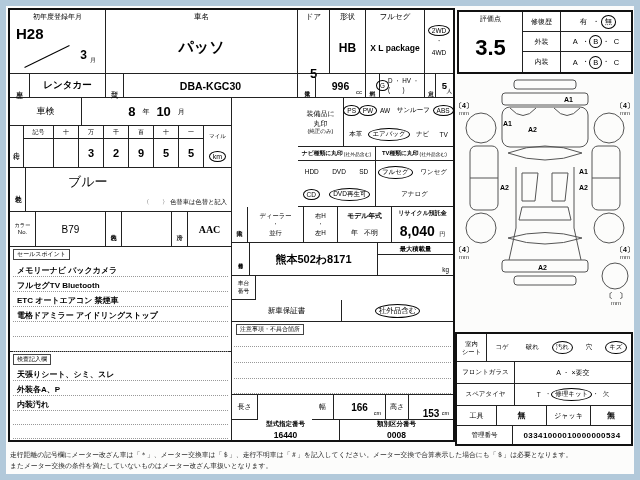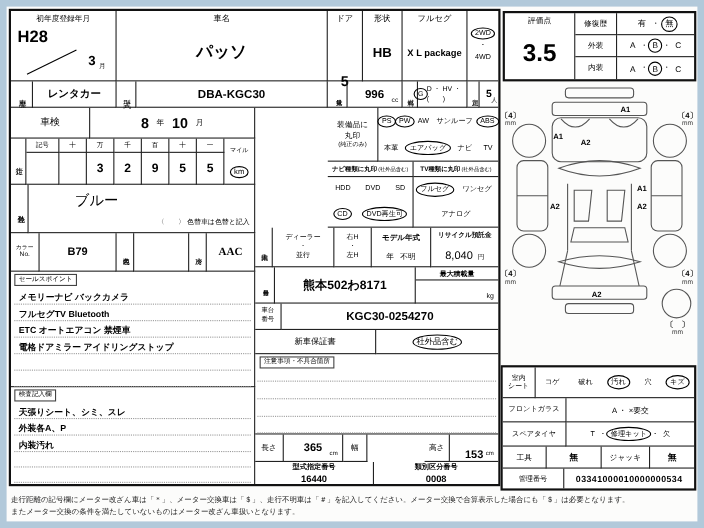--- a/index.html
+++ b/index.html
@@ -184,21 +184,21 @@
       <span class="c" style="right:4px; bottom:4px; font-size:6.3px;">
         <span>〈　　〉</span>
         <span>色替車は色替と記入</span>
       </span>
     </div>
 
     <div class="c br bb col" style="left:0; top:202px; width:26px; height:35px; justify-content:center; line-height:1.2;">
       <span style="font-size:5.3px;">カラー</span>
       <span style="font-size:6px;">No.</span>
     </div>
-    <div class="c br bb flexc" style="left:26px; top:202px; width:70px; height:35px; font-size:10px; font-weight:bold;">B79</div>
+    <div class="c br bb flexc" style="left:26px; top:202px; width:70px; height:35px; font-size:10px; font-weight:normal;">B79</div>
     <div class="c br bb flexc" style="left:96px; top:202px; width:16px; height:35px;">
       <span class="vtext" style="font-size:6.3px; letter-spacing:0;">内装色</span>
     </div>
     <div class="c br bb flexc" style="left:112px; top:202px; width:50px; height:35px; font-size:9px;"></div>
     <div class="c br bb flexc" style="left:162px; top:202px; width:16px; height:35px;">
       <span class="vtext" style="font-size:6.3px; letter-spacing:0;">冷房</span>
     </div>
     <div class="c br bb flexc" style="left:178px; top:202px; width:44px; height:35px; font-size:10px; font-weight:bold;font-family:Liberation Serif, serif;">AAC</div>
 
     <div class="c br bb flexc" style="left:222px; top:197px; width:16px; height:36px;">
@@ -217,21 +217,21 @@
     <div class="c br bb col" style="left:328px; top:197px; width:54px; height:36px; justify-content:space-around;">
       <span style="font-size:6.8px; font-weight:bold;">モデル年式</span>
       <span style="font-size:7px;">
         <span>年</span>&nbsp;&nbsp;
         <span>不明</span>
       </span>
     </div>
     <div class="c bb col" style="left:382px; top:197px; width:61px; height:36px; justify-content:space-around;">
       <span style="font-size:6px; font-weight:bold;">リサイクル預託金</span>
       <span>
-        <span style="font-size:10px; font-weight:normal;">8,040</span>
+        <span style="font-size:14px; font-weight:bold;">8,040</span>
         <span style="font-size:6px;">円</span>
       </span>
     </div>
 
     <div class="c br bb" style="left:0; top:237px; width:222px; height:105px;">
       <span class="tabbox c" style="left:3px; top:2px;">セールスポイント</span>
       <div class="saleline dotl" style="top:14px; height:15px;">メモリーナビ バックカメラ</div>
       <div class="saleline dotl" style="top:29px; height:15px;">フルセグTV Bluetooth</div>
       <div class="saleline dotl" style="top:44px; height:15px;">ETC オートエアコン 禁煙車</div>
       <div class="saleline dotl" style="top:59px; height:15px;">電格ドアミラー アイドリングストップ</div>
@@ -244,21 +244,20 @@
     </div>
     <div class="c br bb flexc" style="left:240px; top:233px; width:128px; height:33px; font-size:11px; font-weight:bold;">熊本502わ8171</div>
     <div class="c bb" style="left:368px; top:233px; width:75px; height:33px;">
       <span style="display:block; text-align:center; font-size:6.3px; font-weight:bold; padding-top:2px; border-bottom:1px solid #222;">最大積載量</span>
       <span class="c" style="right:4px; bottom:2px; font-size:6.3px;">kg</span>
     </div>
 
     <div class="c br bb flexc" style="left:222px; top:266px; width:24px; height:24px;">
       <span style="font-size:5.8px; width:13px; word-break:break-all; text-align:center; line-height:1.25;">車台番号</span>
     </div>
-    <div class="c bb flexc" style="left:246px; top:266px; width:197px; height:24px; font-size:10.5px; font-weight:bold;">KGC30-0254270</div>
 
     <div class="c br bb flexc" style="left:222px; top:290px; width:110px; height:22px; font-size:7.5px;">新車保証書</div>
     <div class="c bb flexc" style="left:332px; top:290px; width:111px; height:22px; font-size:7.5px;">
       <span class="circled">社外品含む</span>
     </div>
 
     <div class="c bb" style="left:222px; top:312px; width:221px; height:73px;">
       <span class="tabbox c" style="left:4px; top:2px;">注意事項・不具合箇所</span>
       <div class="c dotl" style="left:2px; right:2px; top:24px; height:1px;"></div>
       <div class="c dotl" style="left:2px; right:2px; top:40px; height:1px;"></div>
@@ -269,25 +268,25 @@
     <div class="c br" style="left:0; top:342px; width:222px; height:88px;">
       <span class="tabbox c" style="left:3px; top:2px;">検査記入欄</span>
       <div class="saleline dotl" style="top:28px; height:15px;">外装各A、P</div>
       <div class="saleline dotl" style="top:13px; height:15px;">天張りシート、シミ、スレ</div>
       <div class="saleline dotl" style="top:43px; height:15px;">内装汚れ</div>
       <div class="saleline dotl" style="top:58px; height:14px;"></div>
       <div class="saleline dotl" style="top:72px; height:14px;"></div>
     </div>
 
     <div class="c br bb flexc" style="left:222px; top:385px; width:26px; height:25px; font-size:7px;">長さ</div>
-    <div class="c br bb flexc" style="left:248px; top:385px; width:54px; height:25px;">
-      <span style="font-size:10px; font-weight:bold;">365</span>
+    <div class="c br bb flexc" style="left:302px; top:385px; width:22px; height:25px; font-size:7px;">幅</div>
+    <div class="c br bb flexc" style="left:324px; top:385px; width:52px; height:25px;">
+      <span style="font-size:10px; font-weight:bold;">166</span>
       <span class="c" style="right:4px; bottom:3px; font-size:5.5px;">cm</span>
     </div>
-    <div class="c br bb flexc" style="left:302px; top:385px; width:22px; height:25px; font-size:7px;">幅</div>
     <div class="c br bb flexc" style="left:376px; top:385px; width:23px; height:25px; font-size:7px;">高さ</div>
     <div class="c bb flexc" style="left:399px; top:385px; width:44px; height:25px;align-items:flex-end;">
       <span style="font-size:10px; font-weight:bold;">153</span>
       <span class="c" style="right:4px; bottom:3px; font-size:5.5px;">cm</span>
     </div>
 
     <div class="c br col" style="left:222px; top:410px; width:108px; height:20px; justify-content:space-around;">
       <span style="font-size:6.5px; font-weight:bold;">型式指定番号</span>
       <span style="font-size:8.5px; font-weight:bold;">16440</span>
     </div>

